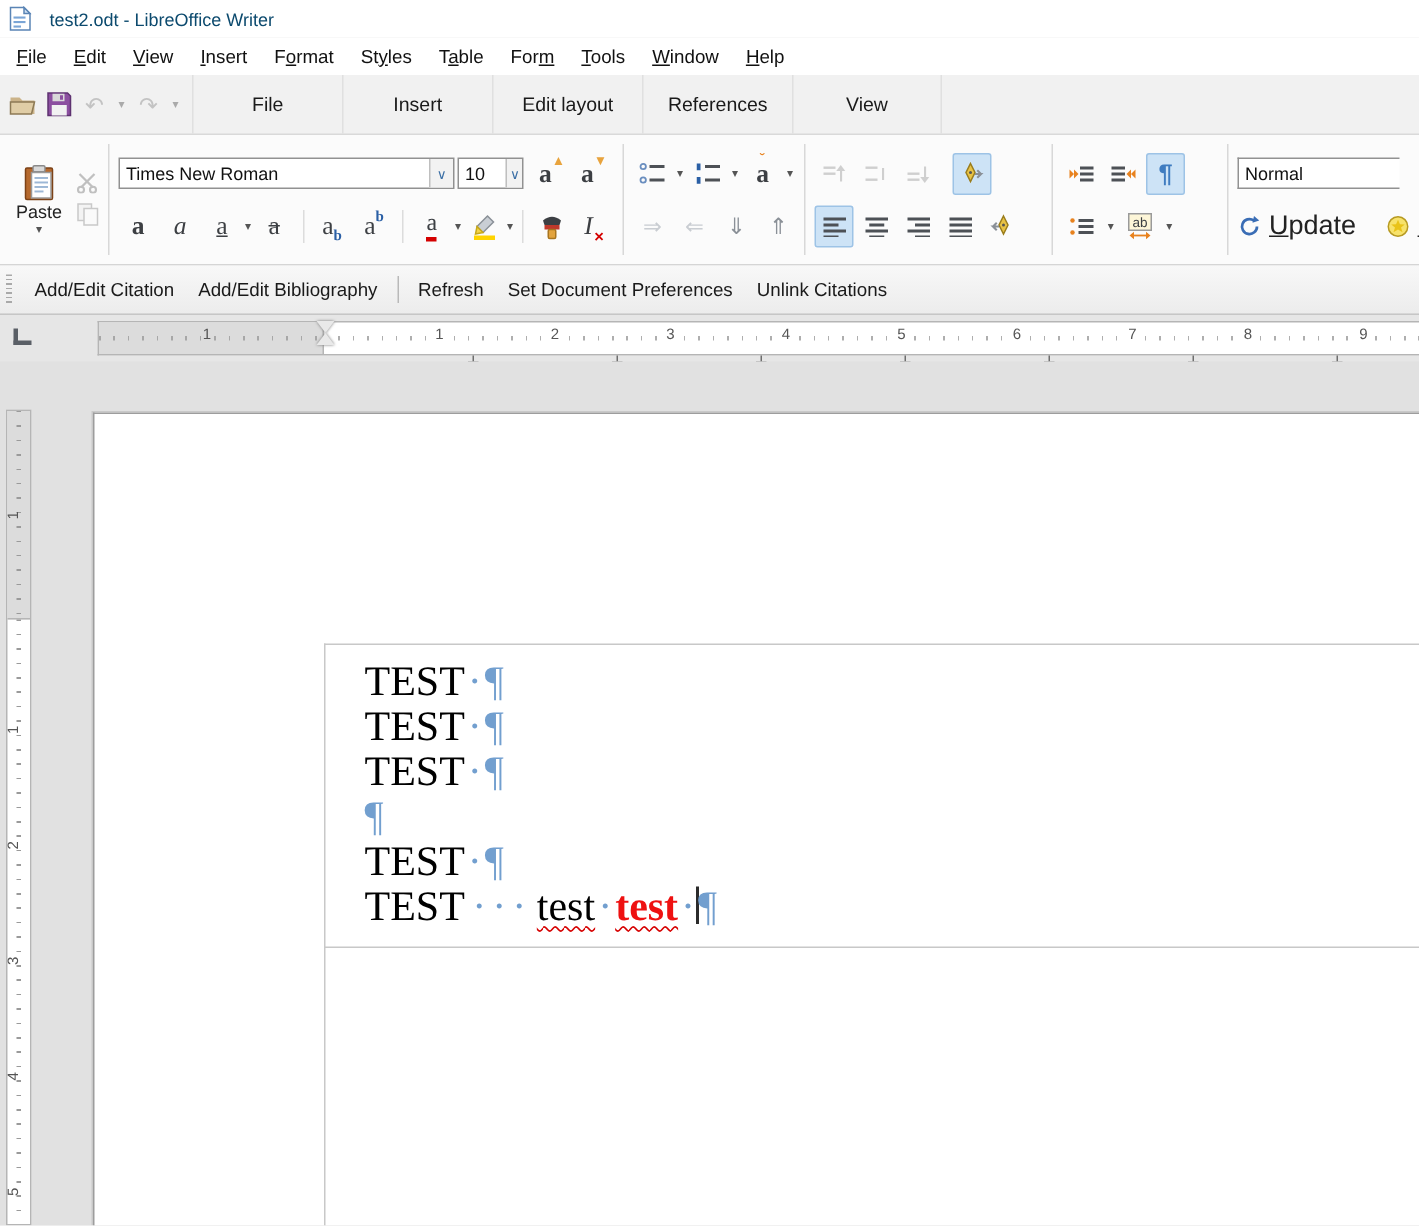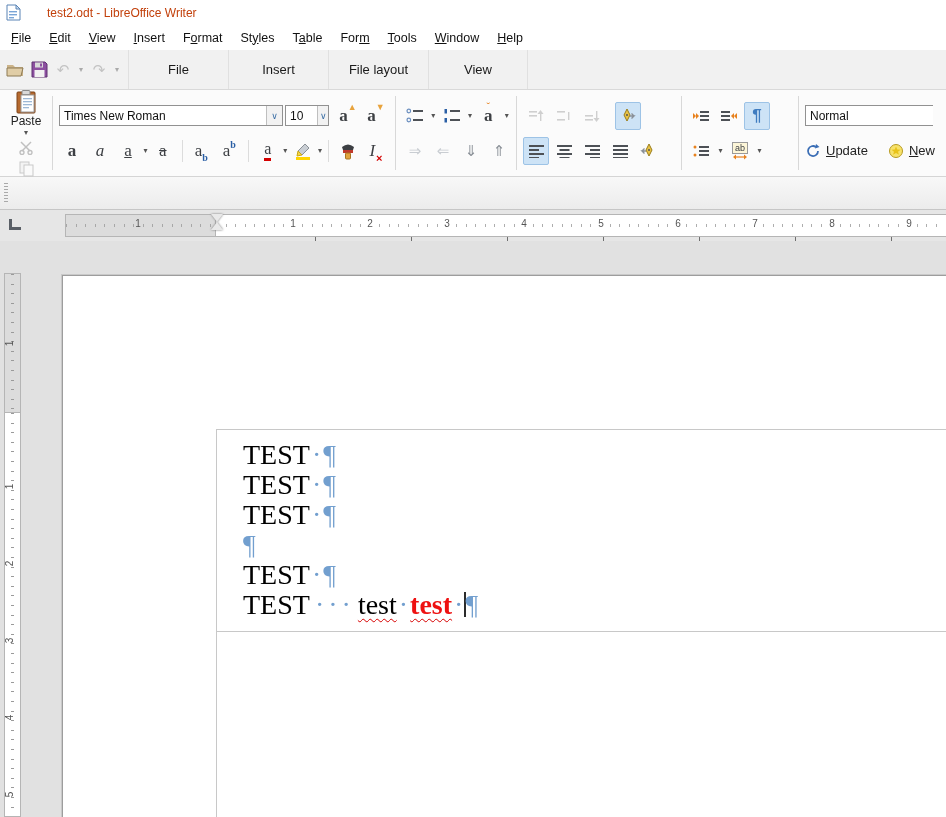--- a/index.html
+++ b/index.html
@@ -2,21 +2,21 @@
 <html><head>
 <meta charset="utf-8">
 <style>
   html,body{margin:0;padding:0;}
   body{width:946px;height:817px;overflow:hidden;position:relative;
        font-family:"Liberation Sans",sans-serif;background:#e3e3e3;
        -webkit-font-smoothing:antialiased;}
   .abs{position:absolute;}
   
   #titlebar{left:0;top:0;width:946px;height:25px;background:#ffffff;display:flex;align-items:center;}
-  #title-text{font-size:12px;color:#c2410c;margin-left:26px;}
+  #title-text{font-size:12px;color:#0c4a6e;margin-left:12px;}
   .writer-icon{width:15px;height:17px;margin-left:6px;}
   
   #menubar{left:0;top:25px;width:946px;height:25px;background:#ffffff;display:flex;align-items:center;padding-left:2px;}
   .menu-item{font-size:12.5px;color:#111;padding:3px 9px;cursor:default;}
   .menu-item .u{text-decoration:underline;}
   
   #tabrow{left:0;top:50px;width:946px;height:40px;background:#f1f1f1;display:flex;align-items:flex-end;border-bottom:1px solid #d9d9d9;box-sizing:border-box;}
   #quickicons{display:flex;align-items:center;height:100%;padding:0 6px 0 4px;gap:2px;}
   .qbtn{width:22px;height:22px;display:flex;align-items:center;justify-content:center;}
   .qcaret{font-size:8px;color:#aaa;width:10px;text-align:center;}
@@ -29,21 +29,21 @@
   #toolbar{left:0;top:90px;width:946px;height:87px;background:#fbfbfb;display:flex;align-items:stretch;border-bottom:1px solid #d5d5d5;box-sizing:border-box;}
   .tgroup{display:flex;flex-direction:column;justify-content:center;gap:3px;padding:4px 6px;}
   .trow{display:flex;align-items:center;height:32px;gap:2px;}
   .vsep{width:1px;background:#d8d8d8;margin:6px 0;}
   .minisep{width:1px;height:22px;background:#dcdcdc;margin:0 4px;}
   .tbtn{min-width:24px;height:26px;display:inline-flex;align-items:center;justify-content:center;border:1px solid transparent;border-radius:2px;}
   .tbtn.on{background:#cde3f6;border-color:#9dc3e6;}
   .tbtn .glyph{font-family:"Liberation Serif",serif;font-size:17px;color:#3c3f43;line-height:1;}
   .caret-s{font-size:8px;color:#555;width:9px;text-align:center;}
   
-  #paste-group{flex-direction:column;align-items:center;gap:4px;}
+  #paste-group{flex-direction:row;align-items:center;gap:4px;}
   #paste-btn{display:flex;flex-direction:column;align-items:center;width:40px;}
   #paste-label{font-size:12px;color:#222;}
   .stack2{display:flex;flex-direction:column;gap:6px;align-items:center;}
   
   .combo{display:flex;align-items:center;border:1px solid #919191;background:#fff;height:21px;box-sizing:border-box;}
   .combo input{border:none;outline:none;font-size:12px;padding:0 4px;font-family:Liberation Sans, sans-serif;color:#111;width:100%;background:transparent;}
   .combo .drop{width:17px;height:100%;border-left:1px solid #bfbfbf;background:#f2f2f2;display:flex;align-items:center;justify-content:center;font-size:9px;color:#3a6ea5;}
   #fontname-combo{width:224px;}
   #fontsize-combo{width:44px;}
   
@@ -55,21 +55,21 @@
   .dec-caret{color:#e8a33d;font-size:9px;align-self:flex-start;line-height:1;}
   .clear-x{color:#d40000;font-size:11px;font-weight:bold;align-self:flex-end;margin-left:1px;}
   .case-breve{color:#e8821e;font-size:10px;position:absolute;top:-2px;left:50%;transform:translateX(-50%);}
   .rel{position:relative;}
   .arrow-glyph{font-size:15px;color:#8a9097;}
   .arrow-glyph.dim{color:#c9cdd2;}
   .pilcrow-glyph{font-size:17px;font-weight:bold;color:#3f7cc0;}
   
   #style-group{flex:1;min-width:0;padding-right:13px;}
   #stylename-combo{width:100%;border:1px solid #919191;background:#fff;height:21px;box-sizing:border-box;display:flex;}
-  .stylebtn{display:flex;align-items:center;gap:5px;font-size:13px;color:#222;margin-right:18px;white-space:nowrap;}
+  .stylebtn{display:flex;align-items:center;gap:5px;font-size:18px;color:#222;margin-right:18px;white-space:nowrap;}
   .stylebtn .u{text-decoration:underline;}
   
   #zoterobar{left:0;top:177px;width:946px;height:33px;background:linear-gradient(#f8f8f8,#ececec);
      border-bottom:1px solid #c6c6c6;box-sizing:border-box;display:flex;align-items:center;}
   #zhandle{width:4px;height:20px;margin:0 7px 0 4px;background:repeating-linear-gradient(180deg,#a9a9a9 0 1px,transparent 1px 3px);}
   .zitem{font-size:12.5px;color:#1a1a1a;padding:4px 8px;white-space:nowrap;}
   .zsep{width:1px;height:18px;background:#b9b9b9;margin:0 5px;}
   
   #rulerrow{left:0;top:210px;width:946px;height:31px;background:#e6e6e6;}
   #tabselector{left:6px;top:5px;width:18px;height:18px;display:flex;align-items:center;justify-content:center;}
@@ -156,21 +156,22 @@
       </span>
     <span class="qcaret">▾</span>
     <span class="qbtn">
         <span class="disabled-glyph">↷</span>
       </span>
     <span class="qcaret">▾</span>
   </div>
   <div id="tabs-container" style="display:flex;align-items:flex-end;height:100%;">
       <div class="tab">File</div>
       <div class="tab">Insert</div>
-      <div class="tab">File layout</div>
+      <div class="tab">Edit layout</div>
+      <div class="tab">References</div>
       <div class="tab">View</div>
     </div>
 </div>
 
 <div class="abs" id="toolbar">
 
   <div class="tgroup" id="paste-group">
     <div id="paste-btn">
       <svg width="22" height="24" viewBox="0 0 22 24">
         <rect x="2" y="2" width="18" height="21" rx="1" fill="#b5692e" stroke="#7c4217"></rect>
@@ -467,20 +468,28 @@
             </svg>
           </span>
           <span><span class="u">N</span>ew</span>
         </span>
       </div>
   </div>
 </div>
 
 <div class="abs" id="zoterobar">
   <div id="zhandle"></div>
+  <div id="zitems" style="display:flex;align-items:center;">
+      <span class="zitem">Add/Edit Citation</span>
+      <span class="zitem">Add/Edit Bibliography</span>
+      <span class="zsep"></span>
+      <span class="zitem">Refresh</span>
+      <span class="zitem">Set Document Preferences</span>
+      <span class="zitem">Unlink Citations</span>
+    </div>
 </div>
 
 <div class="abs" id="rulerrow">
   <div class="abs" id="tabselector">
       <span class="lshape"></span>
     </div>
   <div class="abs" id="hruler">
     <div class="margin-zone">
       <div class="ticks"></div>
       <span class="hnum" style="left:72px;background:transparent;">1</span>

